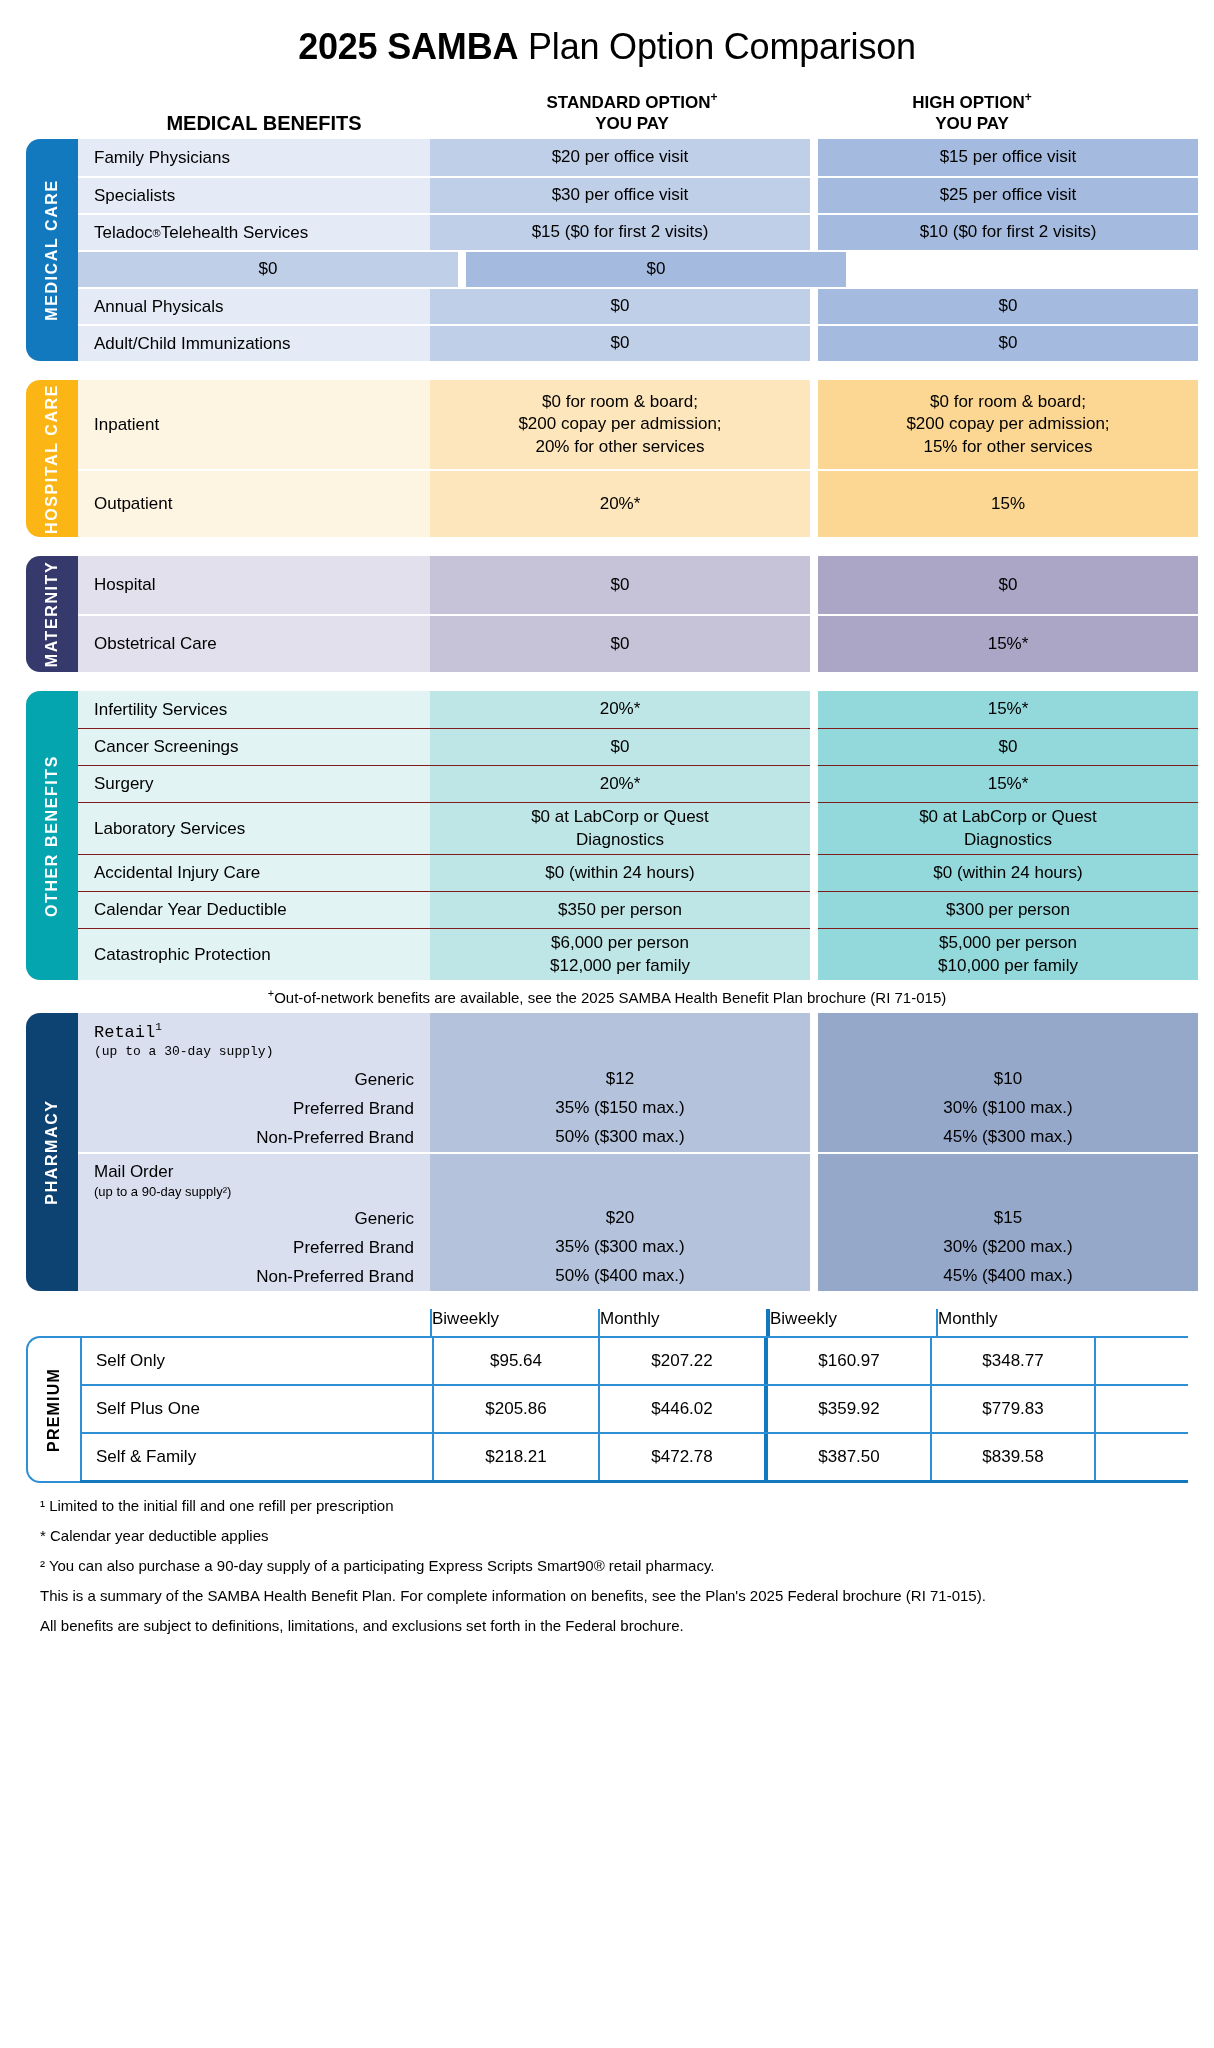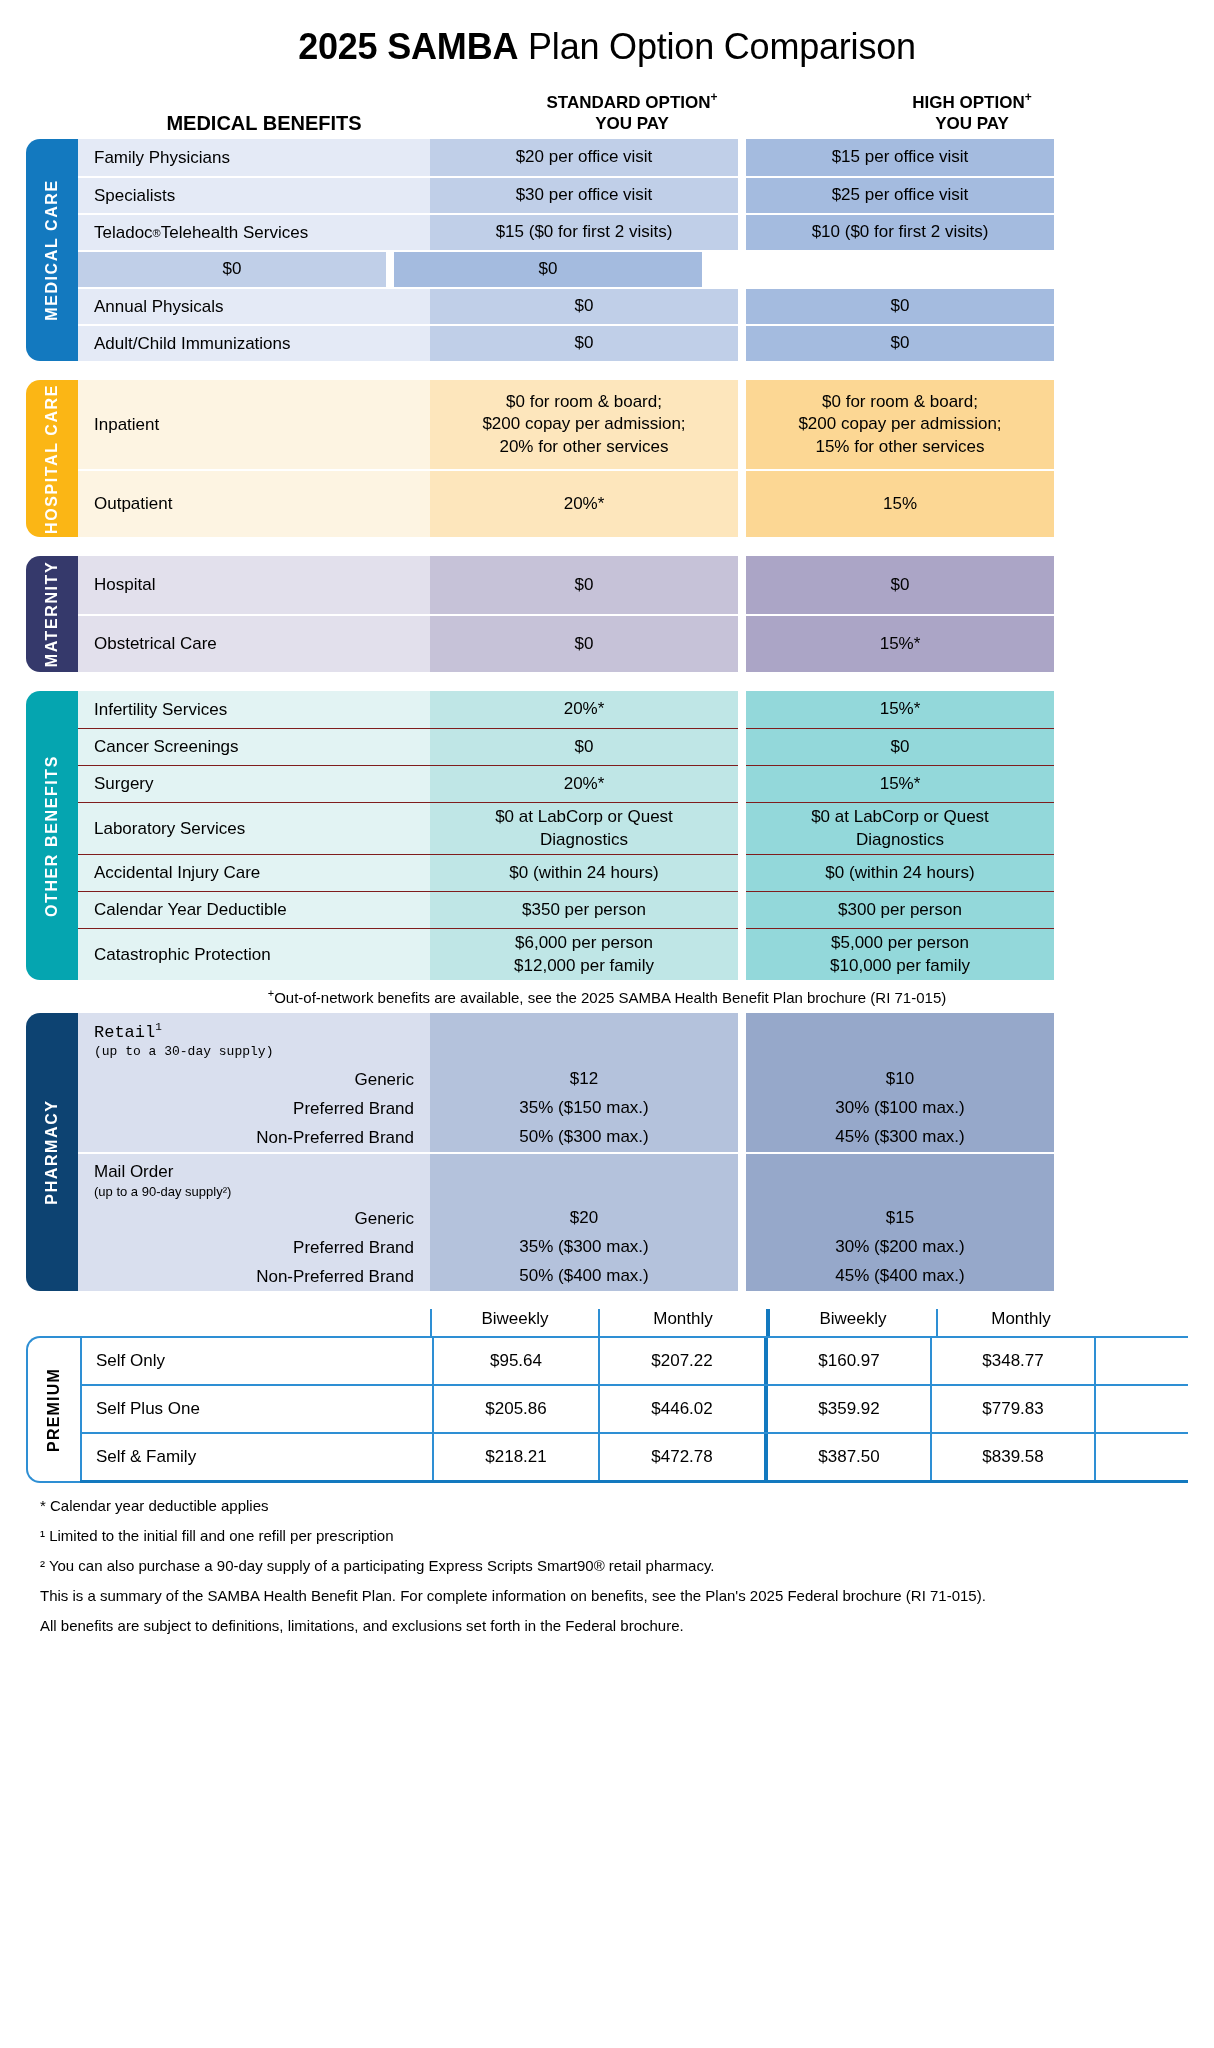--- a/index.html
+++ b/index.html
@@ -67,21 +67,21 @@
   .cell-label {
     width: 352px;
     flex: none;
     display: flex;
     align-items: center;
     padding-left: 16px;
     font-size: 17px;
     box-sizing: border-box;
   }
   .cell-val {
-    width: 308px;
+    width: 380px;
     flex: none;
     display: flex;
     align-items: center;
     justify-content: center;
     text-align: center;
     font-size: 17px;
     line-height: 1.32;
     box-sizing: border-box;
   }
   .cell-gap { width: 8px; flex: none; background: #ffffff; }
@@ -143,21 +143,21 @@
     align-items: center;
     justify-content: flex-end;
   }
 
   
   .prem-wrap { margin: 18px 0 0 26px; width: 1162px; }
   .prem-head { display: flex; }
   .prem-head .ph-tab { width: 52px; flex: none; }
   .prem-head .ph-lbl { width: 352px; flex: none; }
   .prem-head .ph-cell {
-    width: 166px; flex: none; text-align: center;
+    width: 166px; flex: none; 
     font-size: 17px; padding-bottom: 7px;
   }
   .prem-head .bl { border-left: 2px solid #2e8fd4; }
   .prem-head .bl-thick { border-left: 4px solid #1379bf; }
 
   .prem-body { display: flex; }
   .prem-tab {
     width: 52px; flex: none;
     border: 2px solid #2e8fd4;
     border-right: none;
@@ -510,18 +510,18 @@
           <div class="p-cell">$218.21</div>
           <div class="p-cell">$472.78</div>
           <div class="p-cell thick">$387.50</div>
           <div class="p-cell last">$839.58</div>
         </div>
       </div>
   </div>
 </div>
 
 <div class="notes" id="notes-host">
+    <p>¹ Limited to the initial fill and one refill per prescription</p>
     <p>* Calendar year deductible applies</p>
-    <p>¹ Limited to the initial fill and one refill per prescription</p>
     <p>² You can also purchase a 90-day supply of a participating Express Scripts Smart90® retail pharmacy.</p>
     <p>This is a summary of the SAMBA Health Benefit Plan.  For complete information on benefits, see the Plan's 2025 Federal brochure (RI 71-015).</p>
     <p>All benefits are subject to definitions, limitations, and exclusions set forth in the Federal brochure.</p>
   </div>
 
 </body></html>

